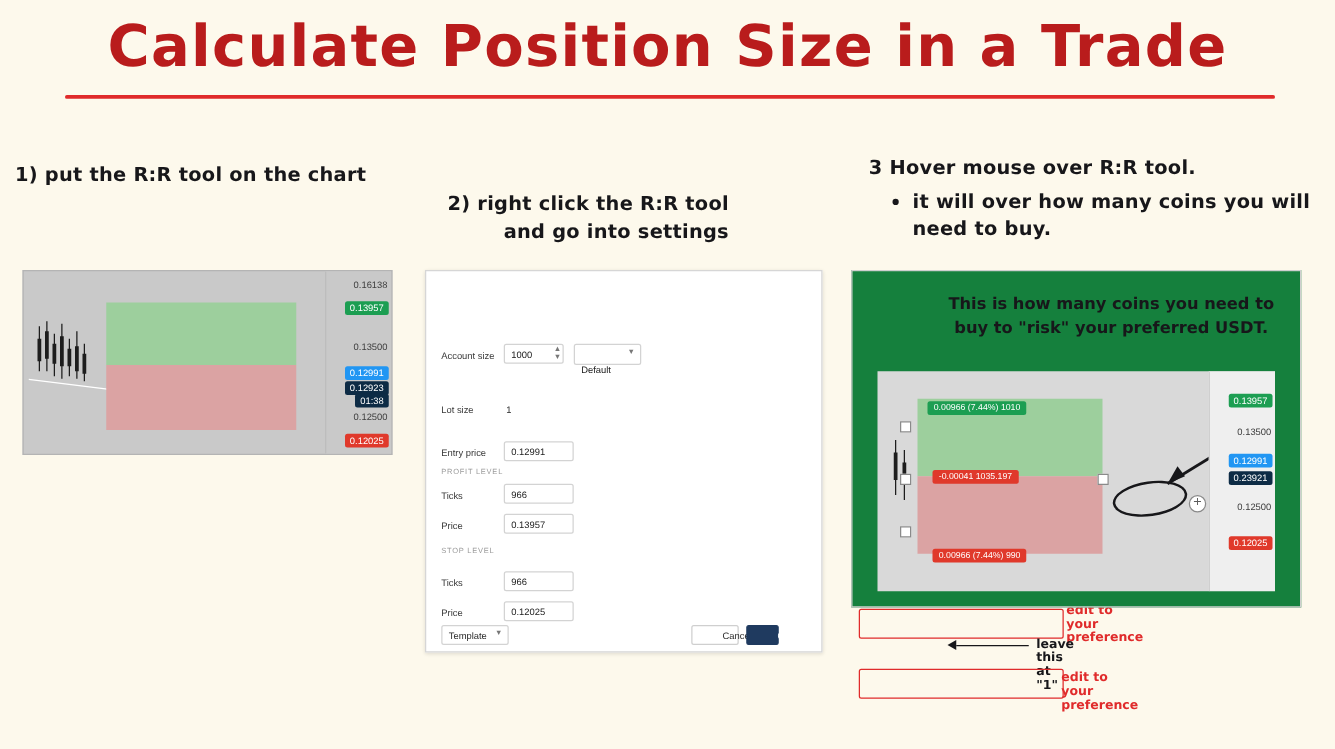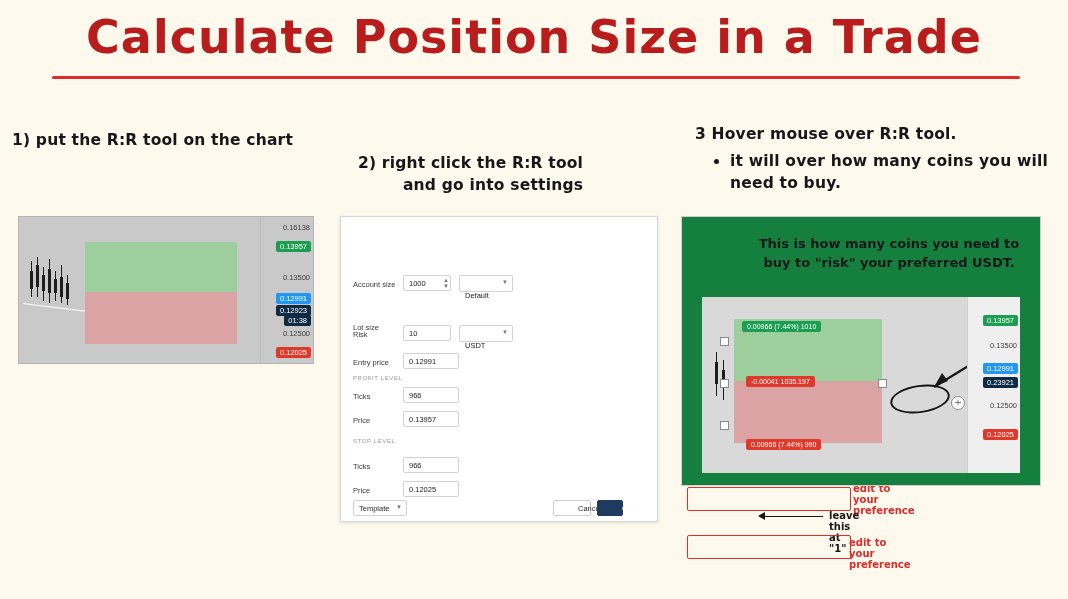--- a/index.html
+++ b/index.html
@@ -500,28 +500,20 @@
   <div class="annot" style="left:512px; top:266px;">edit to your preference</div>
 
   <div class="row" style="top:86px;margin-top:15px;">
     <span class="lbl">Lot size</span>
     <span style="position:absolute; left:54px; top:5px; font-size:7.5px;">1</span>
   </div>
   <div class="arrow-line" style="left:424px; top:299px; width:58px;"></div>
   <div class="arrow-head-left" style="left:417px; top:295px;"></div>
   <div class="annot-dark" style="left:488px; top:293px;">leave this at "1"</div>
 
-  <div class="row" style="top:108px;">
-    <span class="lbl">Risk</span>
-    <div class="field num">10</div>
-    <div class="select">
-      <span>USDT</span>
-      <span class="caret">▼</span>
-    </div>
-  </div>
   <div class="redbox" style="left:346px; top:318px; width:162px; height:22px;"></div>
   <div class="annot" style="left:508px; top:320px;">edit to your preference</div>
 
   <div class="row" style="top:136px;">
     <span class="lbl">Entry price</span>
     <div class="field" style="left:52px; width:56px;">0.12991</div>
   </div>
 
   <div class="section-head" style="top:158px;">PROFIT LEVEL</div>
   <div class="row" style="top:170px;">

